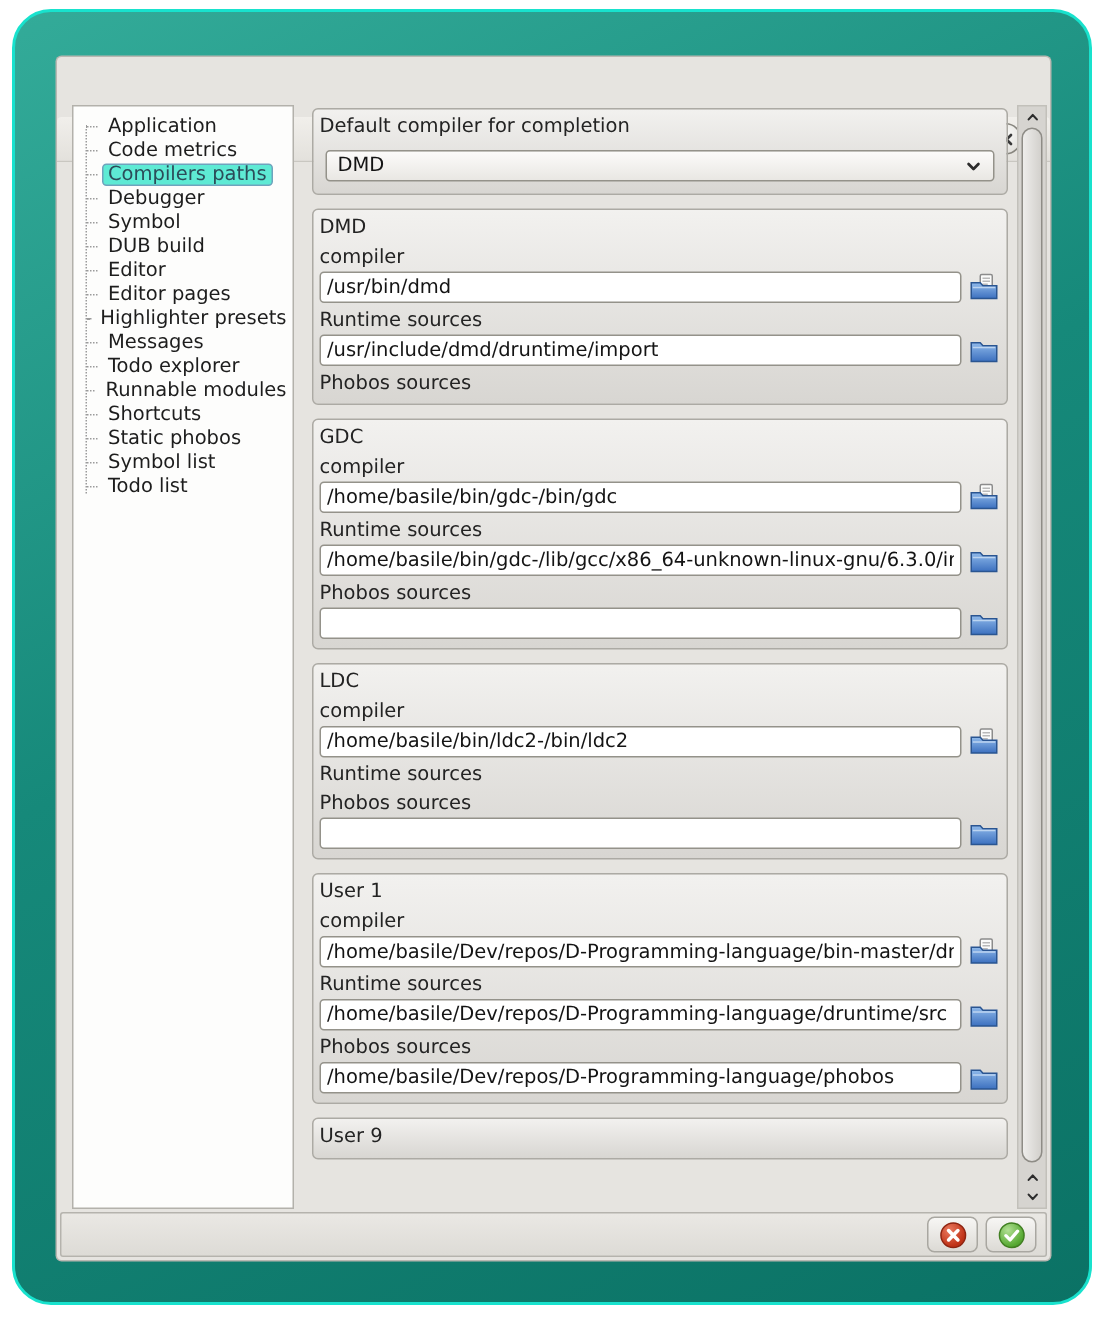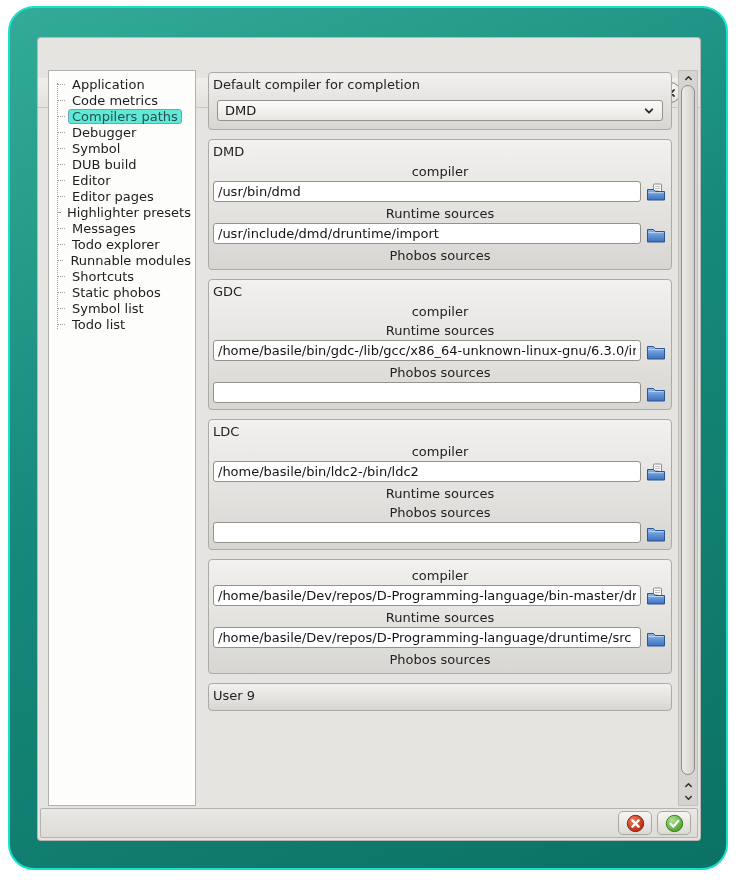--- a/index.html
+++ b/index.html
@@ -53,22 +53,22 @@
     position:absolute;left:166px;top:32px;width:470px;height:736px;overflow:hidden;
   }
   .group{
     box-sizing:border-box;margin:0 2px 9px 4px;
     border:1px solid #acaaa4;border-radius:4px;
     background:linear-gradient(#f2f1ef,#d8d6d2);
     padding:4px 4px 6px 4px;
   }
   .group:first-child{margin-top:2px;padding-bottom:8px;}
   .group-title{height:16px;line-height:16px;text-align:left;font-size:13px;color:#232323;}
-  .field-label{margin-top:4px;height:15px;line-height:15px;text-align:center;font-size:13px;color:#232323;}
-  .field-row{display:flex;align-items:flex-end;gap:4px;margin-top:2px;height:21px;}
+  .field-label{margin-top:4px;height:15px;line-height:15px;text-align:left;font-size:13px;color:#232323;}
+  .field-row{display:flex;align-items:flex-start;gap:4px;margin-top:2px;height:21px;}
   .path-input{
     flex:1;min-width:0;height:21px;box-sizing:border-box;
     border:1px solid #94928a;border-radius:3px;background:#ffffff;
     padding:0 4px;font-family:"DejaVu Sans",sans-serif;font-size:13px;color:#141414;
   }
   .icon-btn{width:22px;height:20px;border:0;background:transparent;padding:0;
     display:flex;align-items:center;justify-content:center;cursor:pointer;}
   .combo{
     margin:7px 4px 0 4px;height:21px;box-sizing:border-box;
     border:1px solid #94928a;border-radius:3px;
@@ -280,101 +280,122 @@
       </button>
     </div>
 
     <div class="field-label">Phobos sources</div>
   </section>
 
   <section class="group">
     <div class="group-title">GDC</div>
 
     <div class="field-label">compiler</div>
-
-    <div class="field-label">Runtime sources</div>
-    <div class="field-row">
-      <input type="text" class="path-input" value="/home/basile/bin/gdc-/lib/gcc/x86_64-unknown-linux-gnu/6.3.0/include" style="">
-      <button class="icon-btn">
-        <svg width="20" height="19" viewBox="0 0 20 19">
-          <path d="M1.5 4.5 h6 l1.8 2 h9.2 v10.5 h-17 z" fill="url(#foldg)" stroke="#2a5591" stroke-width="1"></path>
-          <path d="M2.5 7.6 h15" stroke="#bcd4f0" stroke-width="1"></path>
-        </svg>
-      </button>
-    </div>
-
-    <div class="field-label">Phobos sources</div>
-    <div class="field-row">
-      <input type="text" class="path-input" value="" style="">
-      <button class="icon-btn">
-        <svg width="20" height="19" viewBox="0 0 20 19">
-          <path d="M1.5 4.5 h6 l1.8 2 h9.2 v10.5 h-17 z" fill="url(#foldg)" stroke="#2a5591" stroke-width="1"></path>
-          <path d="M2.5 7.6 h15" stroke="#bcd4f0" stroke-width="1"></path>
-        </svg>
-      </button>
-    </div>
-  </section>
-
-  <section class="group">
-    <div class="group-title">LDC</div>
-
-    <div class="field-label">compiler</div>
-    <div class="field-row">
-      <input type="text" class="path-input" value="/home/basile/bin/ldc2-/bin/ldc2" style="">
+    <div class="field-row">
+      <input type="text" class="path-input" value="/home/basile/bin/gdc-/bin/gdc" style="">
       <button class="icon-btn">
         <svg width="20" height="19" viewBox="0 0 20 19">
           <rect x="7.5" y="1" width="8" height="9" rx="1" fill="#fbfbfa" stroke="#8c8c8c" stroke-width="1"></rect>
           <path d="M9 3.5 h5 M9 5.5 h5 M9 7.5 h3.5" stroke="#b9b9b9" stroke-width="0.9"></path>
           <path d="M1.5 6.5 h6 l1.8 2 h9.2 v8.5 h-17 z" fill="url(#foldg)" stroke="#2a5591" stroke-width="1"></path>
           <path d="M2.5 9.6 h15" stroke="#bcd4f0" stroke-width="1"></path>
         </svg>
       </button>
     </div>
 
     <div class="field-label">Runtime sources</div>
+    <div class="field-row">
+      <input type="text" class="path-input" value="/home/basile/bin/gdc-/lib/gcc/x86_64-unknown-linux-gnu/6.3.0/include" style="">
+      <button class="icon-btn">
+        <svg width="20" height="19" viewBox="0 0 20 19">
+          <path d="M1.5 4.5 h6 l1.8 2 h9.2 v10.5 h-17 z" fill="url(#foldg)" stroke="#2a5591" stroke-width="1"></path>
+          <path d="M2.5 7.6 h15" stroke="#bcd4f0" stroke-width="1"></path>
+        </svg>
+      </button>
+    </div>
 
     <div class="field-label">Phobos sources</div>
     <div class="field-row">
       <input type="text" class="path-input" value="" style="">
       <button class="icon-btn">
         <svg width="20" height="19" viewBox="0 0 20 19">
           <path d="M1.5 4.5 h6 l1.8 2 h9.2 v10.5 h-17 z" fill="url(#foldg)" stroke="#2a5591" stroke-width="1"></path>
           <path d="M2.5 7.6 h15" stroke="#bcd4f0" stroke-width="1"></path>
         </svg>
       </button>
     </div>
   </section>
 
   <section class="group">
+    <div class="group-title">LDC</div>
 
     <div class="field-label">compiler</div>
     <div class="field-row">
-      <input type="text" class="path-input" value="/home/basile/Dev/repos/D-Programming-language/bin-master/dmd" style="">
+      <input type="text" class="path-input" value="/home/basile/bin/ldc2-/bin/ldc2" style="">
       <button class="icon-btn">
         <svg width="20" height="19" viewBox="0 0 20 19">
           <rect x="7.5" y="1" width="8" height="9" rx="1" fill="#fbfbfa" stroke="#8c8c8c" stroke-width="1"></rect>
           <path d="M9 3.5 h5 M9 5.5 h5 M9 7.5 h3.5" stroke="#b9b9b9" stroke-width="0.9"></path>
           <path d="M1.5 6.5 h6 l1.8 2 h9.2 v8.5 h-17 z" fill="url(#foldg)" stroke="#2a5591" stroke-width="1"></path>
           <path d="M2.5 9.6 h15" stroke="#bcd4f0" stroke-width="1"></path>
         </svg>
       </button>
     </div>
 
     <div class="field-label">Runtime sources</div>
+
+    <div class="field-label">Phobos sources</div>
+    <div class="field-row">
+      <input type="text" class="path-input" value="" style="">
+      <button class="icon-btn">
+        <svg width="20" height="19" viewBox="0 0 20 19">
+          <path d="M1.5 4.5 h6 l1.8 2 h9.2 v10.5 h-17 z" fill="url(#foldg)" stroke="#2a5591" stroke-width="1"></path>
+          <path d="M2.5 7.6 h15" stroke="#bcd4f0" stroke-width="1"></path>
+        </svg>
+      </button>
+    </div>
+  </section>
+
+  <section class="group">
+    <div class="group-title">User 1</div>
+
+    <div class="field-label">compiler</div>
+    <div class="field-row">
+      <input type="text" class="path-input" value="/home/basile/Dev/repos/D-Programming-language/bin-master/dmd" style="">
+      <button class="icon-btn">
+        <svg width="20" height="19" viewBox="0 0 20 19">
+          <rect x="7.5" y="1" width="8" height="9" rx="1" fill="#fbfbfa" stroke="#8c8c8c" stroke-width="1"></rect>
+          <path d="M9 3.5 h5 M9 5.5 h5 M9 7.5 h3.5" stroke="#b9b9b9" stroke-width="0.9"></path>
+          <path d="M1.5 6.5 h6 l1.8 2 h9.2 v8.5 h-17 z" fill="url(#foldg)" stroke="#2a5591" stroke-width="1"></path>
+          <path d="M2.5 9.6 h15" stroke="#bcd4f0" stroke-width="1"></path>
+        </svg>
+      </button>
+    </div>
+
+    <div class="field-label">Runtime sources</div>
     <div class="field-row">
       <input type="text" class="path-input" value="/home/basile/Dev/repos/D-Programming-language/druntime/src" style="">
       <button class="icon-btn">
         <svg width="20" height="19" viewBox="0 0 20 19">
           <path d="M1.5 4.5 h6 l1.8 2 h9.2 v10.5 h-17 z" fill="url(#foldg)" stroke="#2a5591" stroke-width="1"></path>
           <path d="M2.5 7.6 h15" stroke="#bcd4f0" stroke-width="1"></path>
         </svg>
       </button>
     </div>
 
     <div class="field-label">Phobos sources</div>
+    <div class="field-row">
+      <input type="text" class="path-input" value="/home/basile/Dev/repos/D-Programming-language/phobos" style="">
+      <button class="icon-btn">
+        <svg width="20" height="19" viewBox="0 0 20 19">
+          <path d="M1.5 4.5 h6 l1.8 2 h9.2 v10.5 h-17 z" fill="url(#foldg)" stroke="#2a5591" stroke-width="1"></path>
+          <path d="M2.5 7.6 h15" stroke="#bcd4f0" stroke-width="1"></path>
+        </svg>
+      </button>
+    </div>
   </section>
 
   <section class="group">
     <div class="group-title">User 9</div>
 
   </section>
 </div>
 
     <div class="scrollbar">
       <div class="sb-btn">

